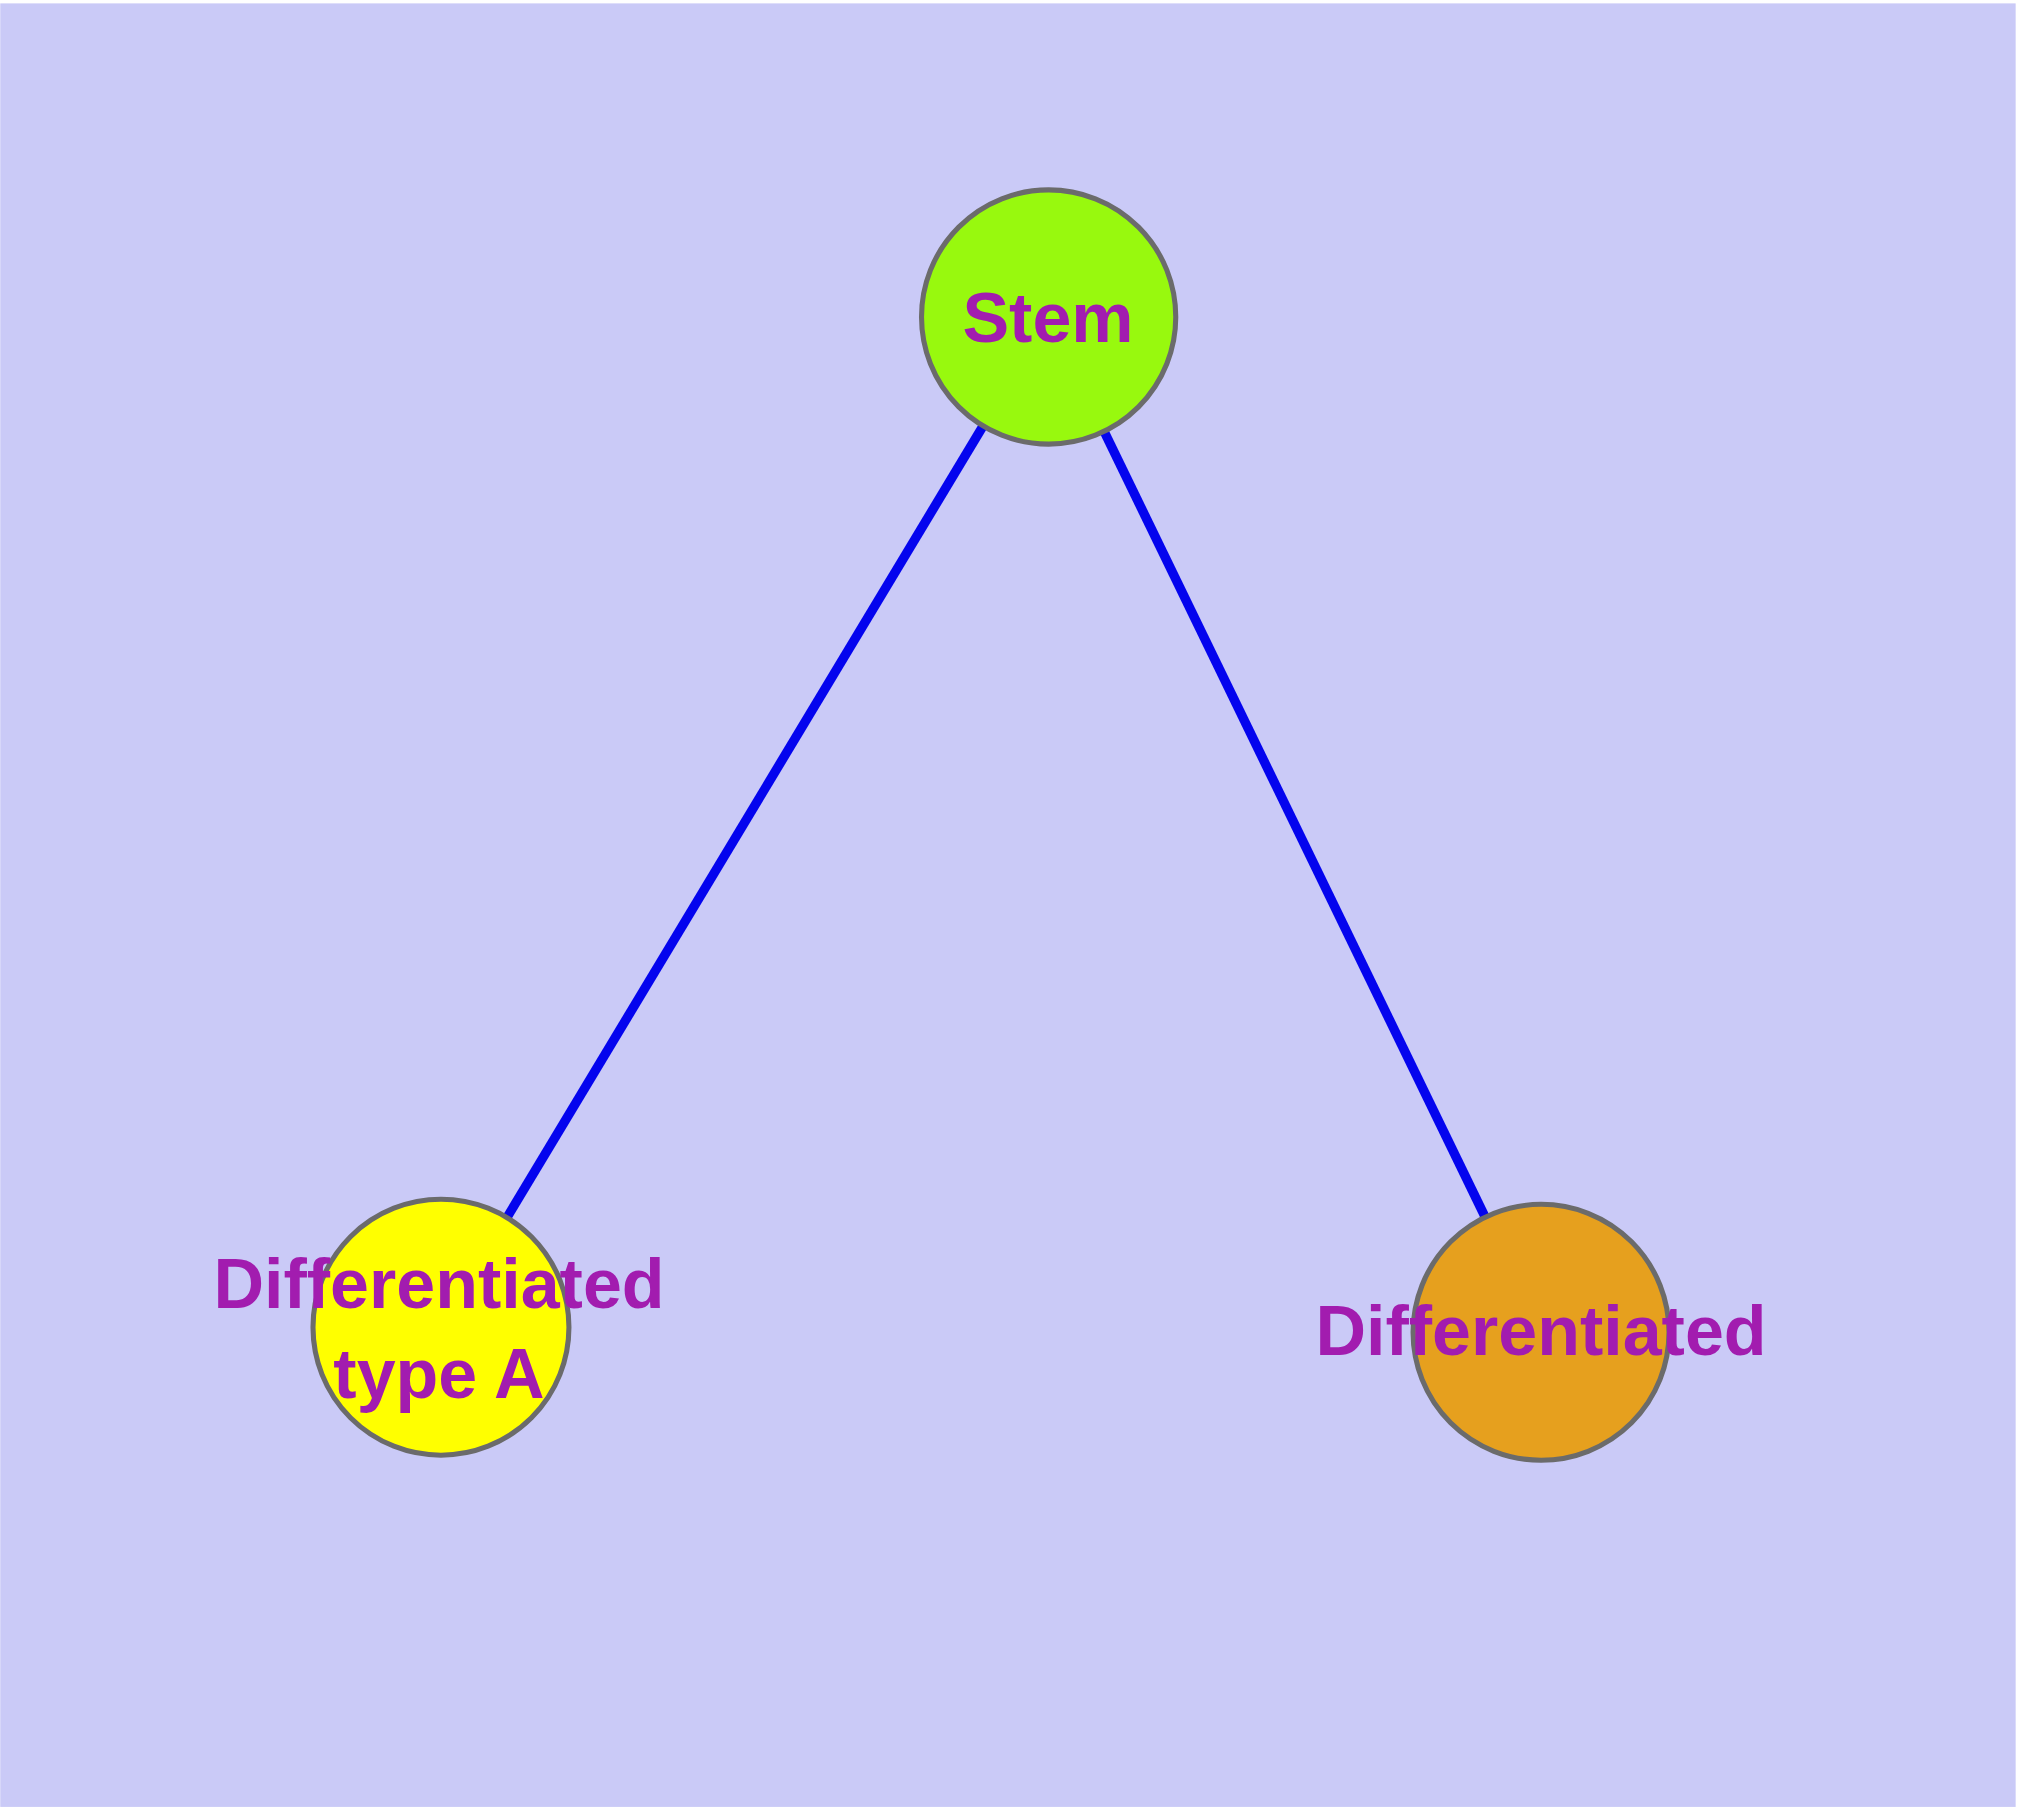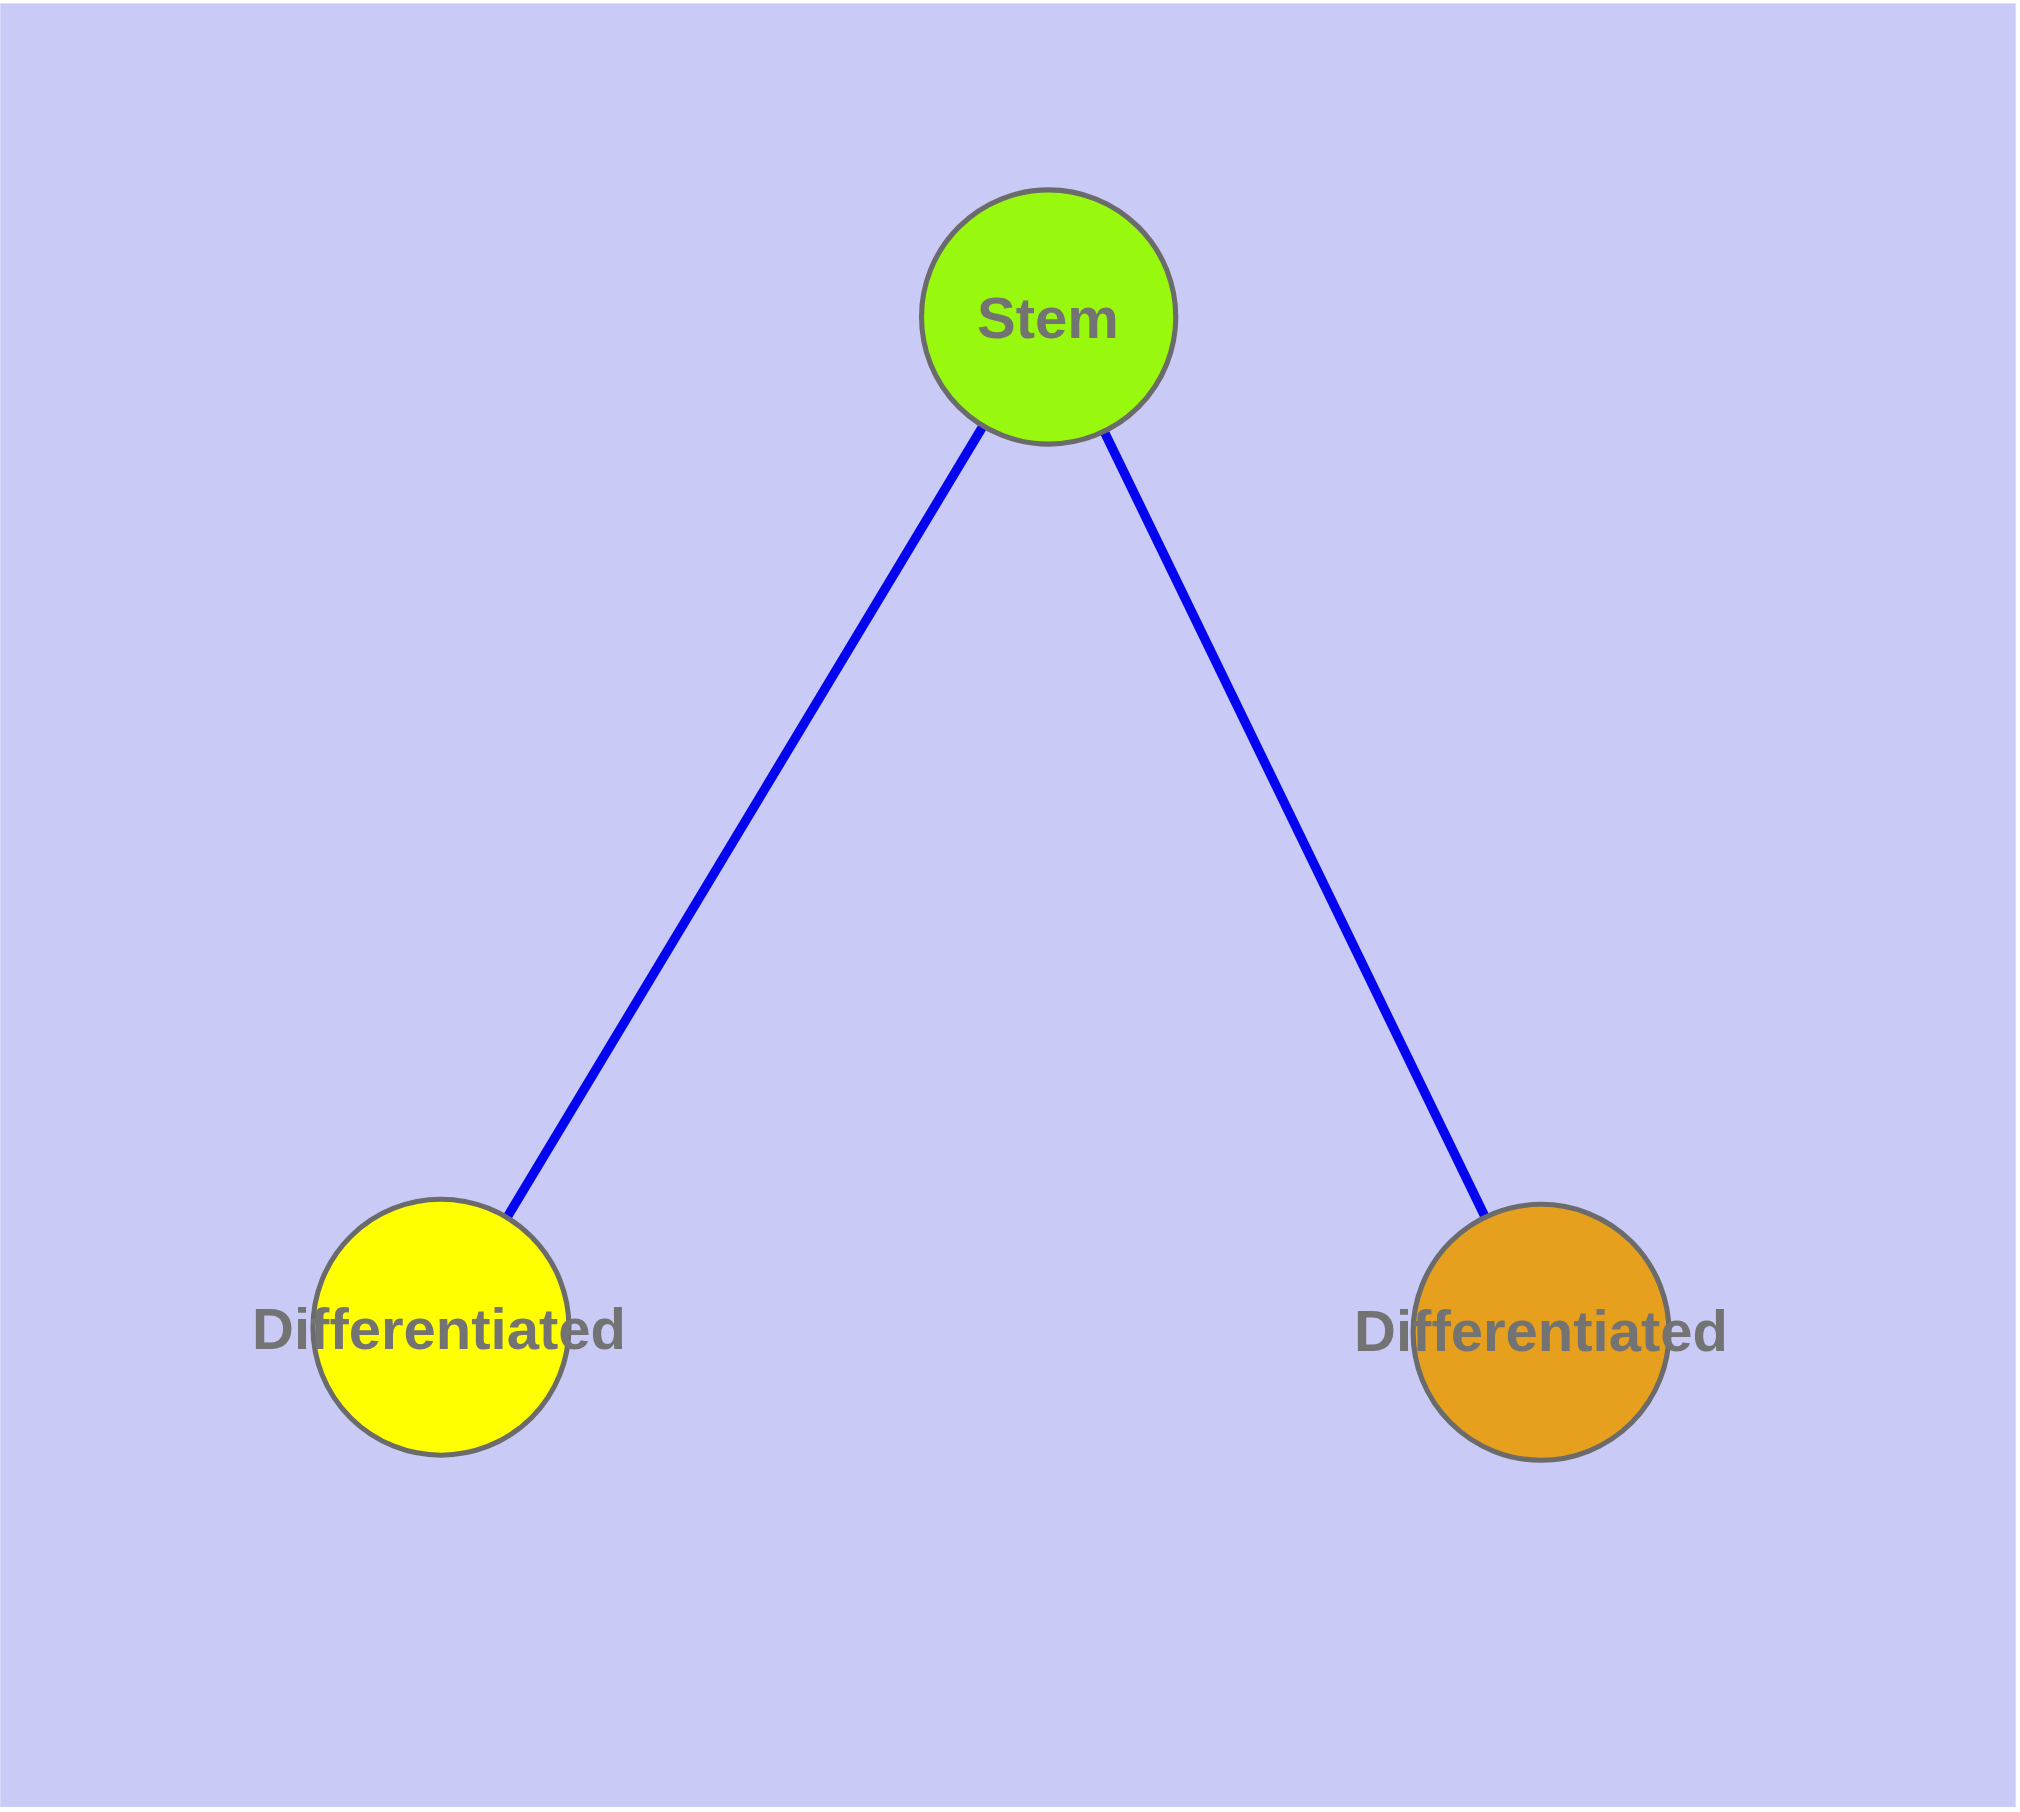--- a/index.html
+++ b/index.html
@@ -26,23 +26,23 @@
     stroke-width: 6;
   }
   .edge {
     stroke-width: 11;
     stroke-linecap: butt;
   }
   .label {
     position: absolute;
     transform: translate(-50%, -50%);
     font-weight: bold;
-    font-size: 58px;
+    font-size: 70px;
     line-height: 90px;
-    color: #737373;
+    color: #a21caf;
     text-align: center;
     white-space: nowrap;
     pointer-events: none;
   }
 </style>
 </head>
 <body>
 
 <div class="stage">
 
@@ -58,20 +58,21 @@
 
     <circle class="node" cx="520" cy="1566" r="151" fill="#ffff00"></circle>
 
     <circle class="node" cx="1818" cy="1572" r="151" fill="#e6a01e"></circle>
   </svg>
 
   <div class="label" style="left:1048px; top:318px;">Stem</div>
 
   <div class="label" style="left:439px; top:1329px;">
     <div>Differentiated</div>
+    <div>type A</div>
   </div>
 
   <div class="label" style="left:1541px; top:1331px;">
     <div>Differentiated</div>
   </div>
 
 </div>
 
 
 </body></html>

